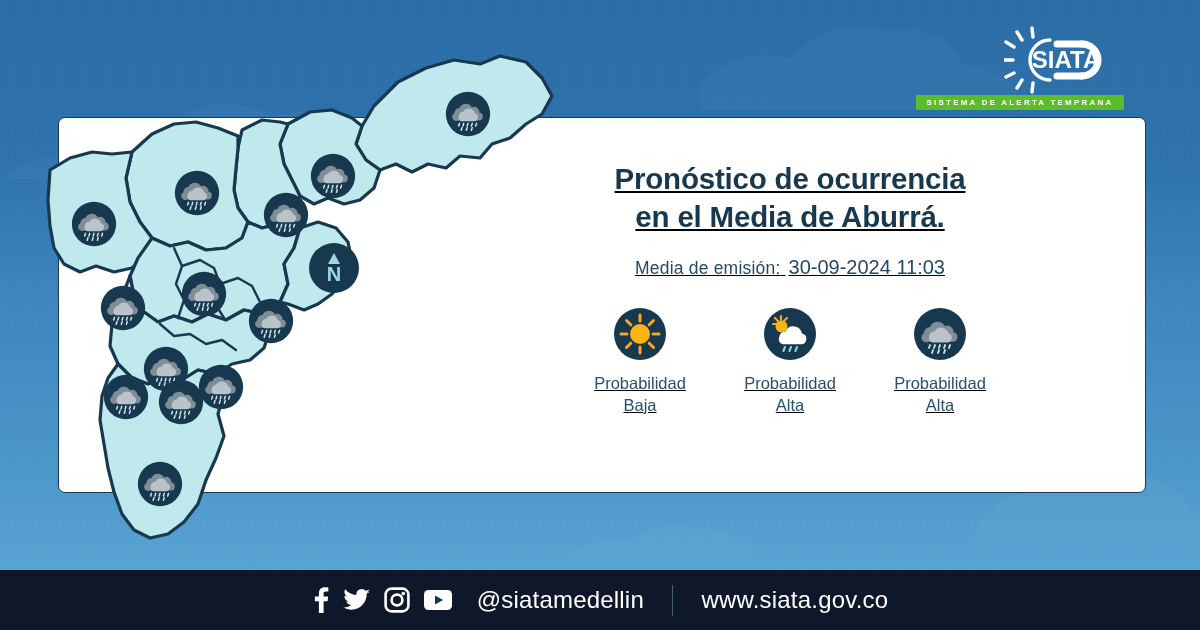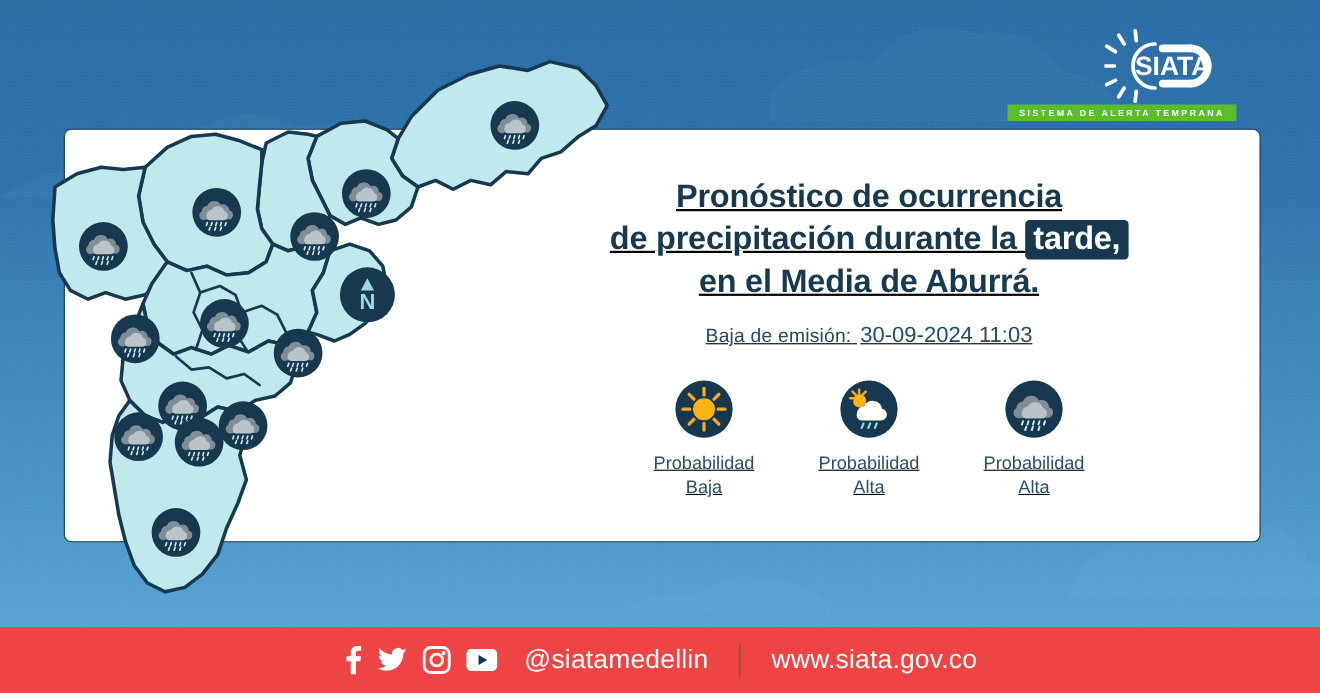--- a/index.html
+++ b/index.html
@@ -59,21 +59,21 @@
   .area-badge{background:#5cbd2b;width:92px;height:88px;position:relative;
     display:flex;flex-direction:column;align-items:center;justify-content:flex-end;padding-bottom:4px;}
   .area-badge .area-script{position:absolute;left:0;right:0;top:2px;display:flex;justify-content:center;}
   .area-badge .area-l1{color:#fff;font-size:11.2px;font-weight:bold;letter-spacing:.2px;line-height:1.12;}
   .area-badge .area-l2{color:#fff;font-size:11.2px;letter-spacing:.1px;line-height:1.12;}
   .sistema{position:absolute;right:76px;top:95px;width:208px;height:15px;background:#5cbd2b;
     display:flex;align-items:center;justify-content:center;}
   .sistema span{color:#ffffff;font-size:8px;font-weight:bold;letter-spacing:2.2px;}
 
   
-  .footer{position:absolute;left:0;bottom:0;width:1200px;height:60px;background:#ef4444;
+  .footer{position:absolute;left:0;bottom:0;width:1200px;height:60px;background:#0f172a;
     display:flex;align-items:center;justify-content:center;gap:0;}
   .f-social{display:flex;align-items:center;gap:13px;}
   .f-handle{color:#ffffff;font-size:24px;margin-left:24px;letter-spacing:.2px;}
   .f-sep{width:1.5px;height:31px;background:#46616f;margin:0 28px;}
   .f-url{color:#ffffff;font-size:24px;letter-spacing:.2px;}
 </style>
 </head>
 <body>
 
 <div id="stage">
@@ -394,29 +394,25 @@
         <circle cx="26" cy="26" r="25" fill="#17384f"></circle>
         <polygon points="26,11 32,22 20,22" fill="#9fd9e0"></polygon>
         <text x="26" y="39" text-anchor="middle" font-family="Liberation Sans, sans-serif" font-size="20" font-weight="bold" fill="#9fd9e0">N</text>
       </svg>
     </div>
   </div>
 
   <div class="panel">
     <div class="headline">
       <div>Pronóstico de ocurrencia</div>
-      <div>
-        <span>de precipitación durante la</span>
-        <span class="hl">tarde,</span>
-      </div>
       <div>en el Media de Aburrá.</div>
     </div>
 
     <div class="fecha">
-      <span>Baja de emisión:</span>
+      <span>Media de emisión:</span>
       <span class="fecha-val">30-09-2024 11:03</span>
     </div>
 
     <div class="legend">
 
       <div class="leg">
         <div class="ico">
           <svg width="54" height="54" viewBox="0 0 54 54">
             <circle cx="27" cy="27" r="26" fill="#17384f"></circle>
             <g stroke="#f7a823" stroke-width="3" stroke-linecap="round">

